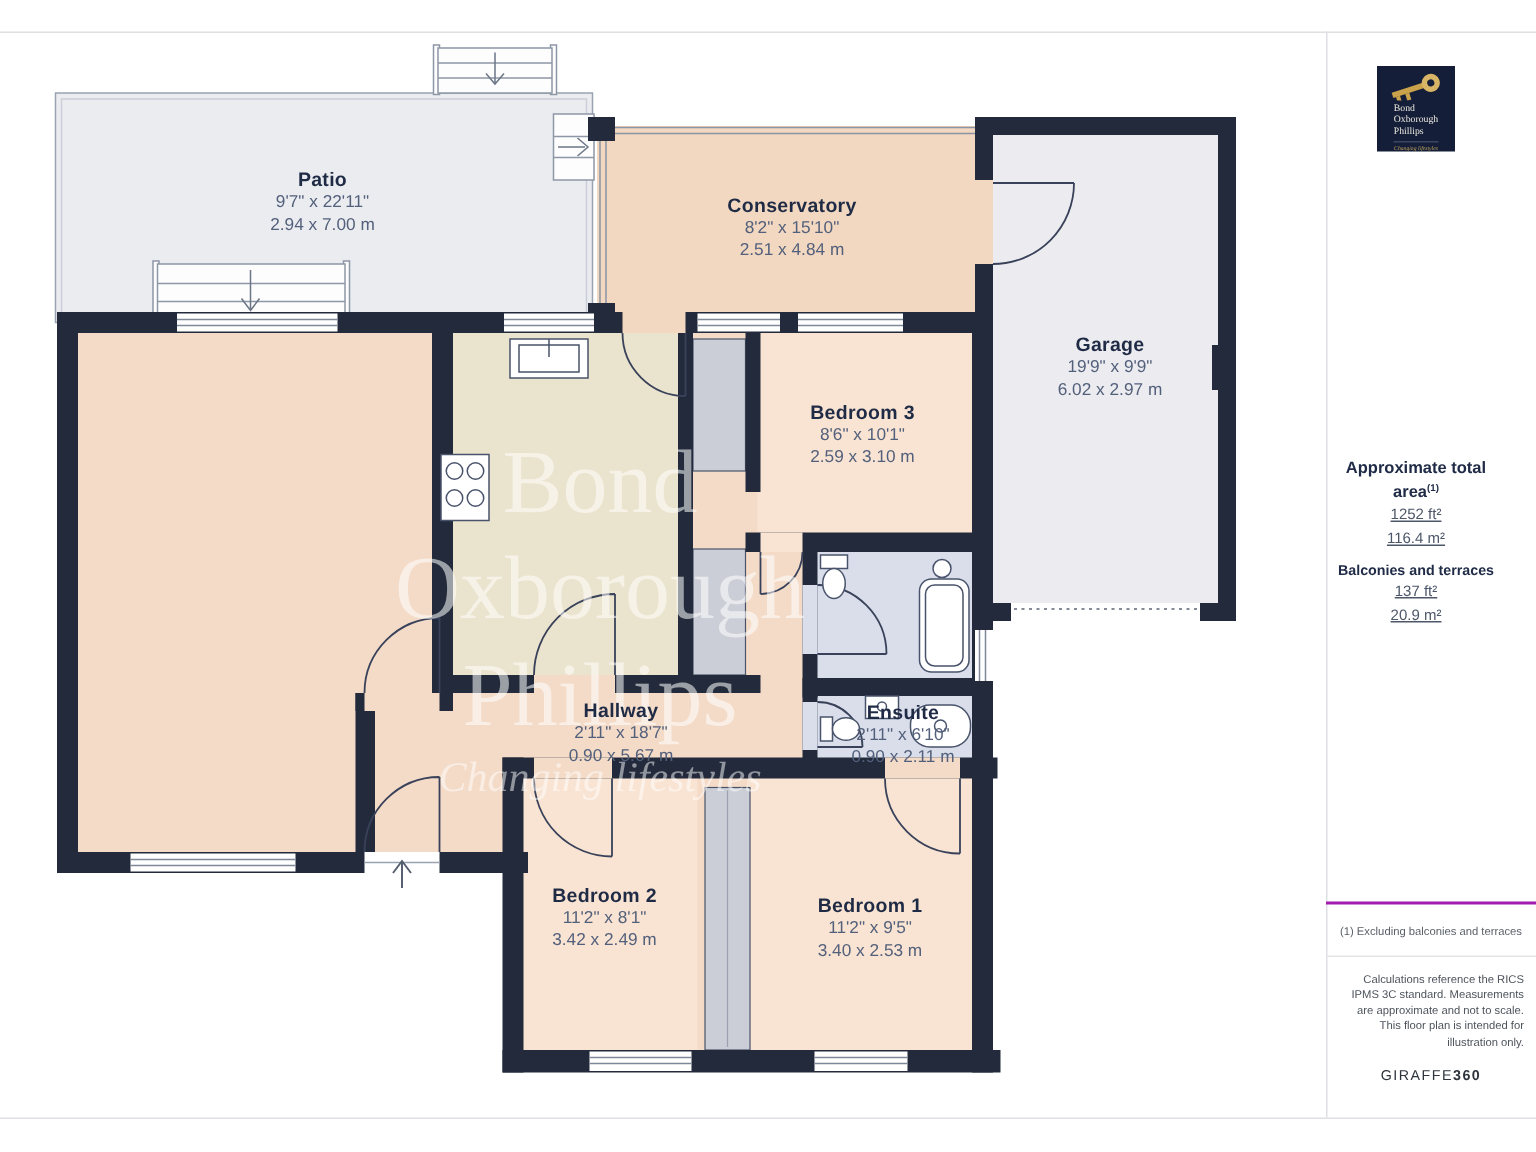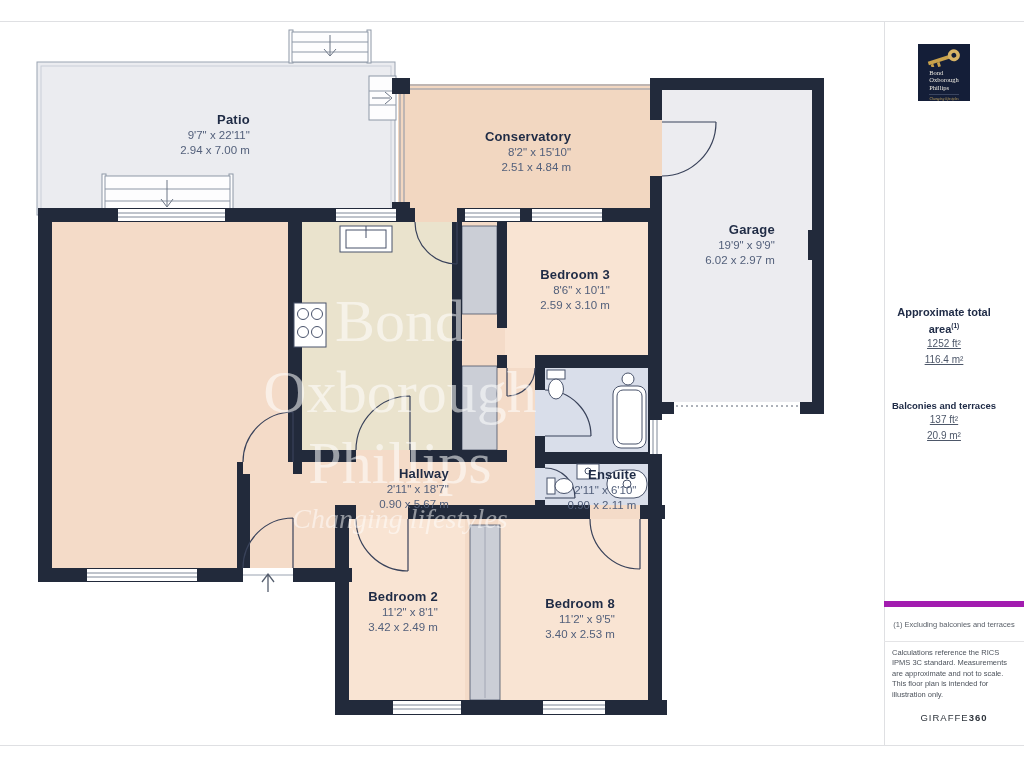--- a/index.html
+++ b/index.html
@@ -3,21 +3,21 @@
 <meta charset="utf-8">
 <style>
   html,body{margin:0;padding:0;background:#ffffff;}
   #screen{position:relative;width:1024px;height:768px;background:#ffffff;overflow:hidden;
           font-family:"Liberation Sans",sans-serif;}
   .hairline-h{position:absolute;left:0;width:1024px;height:1px;background:#dfe0e3;}
   .hairline-v{position:absolute;top:21px;height:724px;width:1px;background:#dfe0e3;}
   #plan{position:absolute;left:0;top:0;width:884px;height:768px;}
   #plan svg{position:absolute;left:0;top:0;}
   
-  .room-label{position:absolute;transform:translateX(-50%);text-align:right;white-space:nowrap;
+  .room-label{position:absolute;transform:translateX(-50%);text-align:center;white-space:nowrap;
               color:#1f2b45;pointer-events:none;}
   .room-name{font-size:13px;font-weight:700;line-height:17px;letter-spacing:.2px;}
   .room-dim{font-size:11.5px;line-height:15px;color:#53607b;}
   
   .watermark{position:absolute;left:180px;top:286px;width:440px;text-align:center;
              font-family:"Liberation Serif",serif;color:rgba(255,255,255,0.55);pointer-events:none;}
   .wm-line{font-size:60px;line-height:71px;font-weight:400;}
   .wm-tagline{font-size:28px;line-height:40px;font-style:italic;color:rgba(255,255,255,0.5);}
   
   #sidebar{position:absolute;left:884px;top:21px;width:140px;height:724px;}
@@ -25,26 +25,26 @@
   .logo-box{position:absolute;left:34px;top:23px;width:52px;height:57px;background:#141e38;
             display:flex;flex-direction:column;align-items:center;justify-content:flex-start;}
   .logo-text{font-family:"Liberation Serif",serif;color:#ece9e0;font-size:6.5px;line-height:7.5px;
              text-align:left;margin-top:2px;}
   .logo-tagline{font-family:"Liberation Serif",serif;color:#c2a45e;font-size:3.8px;font-style:italic;
                 margin-top:3px;border-top:1px solid #3a4560;padding-top:2px;}
   .area-block{position:absolute;left:0;top:284px;width:120px;text-align:center;}
   .area-heading{font-size:11px;font-weight:700;color:#202c47;line-height:14px;}
   .area-heading sup{font-size:6.5px;}
   .area-val{font-size:10px;color:#4d5769;line-height:16px;text-decoration:underline;}
-  .area-subheading{font-size:9.5px;font-weight:700;color:#202c47;margin-top:31px;line-height:13px;}
+  .area-subheading{font-size:9.5px;font-weight:700;color:#202c47;margin-top:6px;line-height:13px;}
   .footnote-sec{position:absolute;left:0;top:580px;width:140px;height:34px;
-                border-top:6px solid #a21caf;border-bottom:1px solid #e4e4e6;
+                border-top:2px solid #a21caf;border-bottom:1px solid #e4e4e6;
                 display:flex;align-items:center;justify-content:center;}
   .footnote-text{font-size:7.5px;color:#5a6069;white-space:nowrap;}
-  .disclaimer{position:absolute;left:8px;top:627px;width:124px;text-align:left;
+  .disclaimer{position:absolute;left:8px;top:627px;width:124px;text-align:right;
               font-size:7.5px;line-height:10.4px;color:#4d535c;}
   .brand{position:absolute;left:0;top:691px;width:140px;text-align:center;font-size:9.5px;
          letter-spacing:1px;color:#2e343c;}
   .brand b{font-weight:700;}
 </style>
 </head>
 <body>
 
 <div id="screen">
 
@@ -235,21 +235,21 @@
       <div class="room-name">Ensuite</div>
       <div class="room-dim">2'11" x 6'10"</div>
       <div class="room-dim">0.90 x 2.11 m</div>
     </div>
     <div class="room-label" style="left:403px;top:588px">
       <div class="room-name">Bedroom 2</div>
       <div class="room-dim">11'2" x 8'1"</div>
       <div class="room-dim">3.42 x 2.49 m</div>
     </div>
     <div class="room-label" style="left:580px;top:595px">
-      <div class="room-name">Bedroom 8</div>
+      <div class="room-name">Bedroom 1</div>
       <div class="room-dim">11'2" x 9'5"</div>
       <div class="room-dim">3.40 x 2.53 m</div>
     </div>
   </div>
 
   <div id="sidebar">
     <div class="logo-box">
       <svg width="44" height="20" viewBox="0 0 44 20" style="margin-top:4px">
         <g transform="rotate(-18 26 10)">
           <rect x="4" y="8" width="24" height="4" fill="#c9a24b"></rect>

